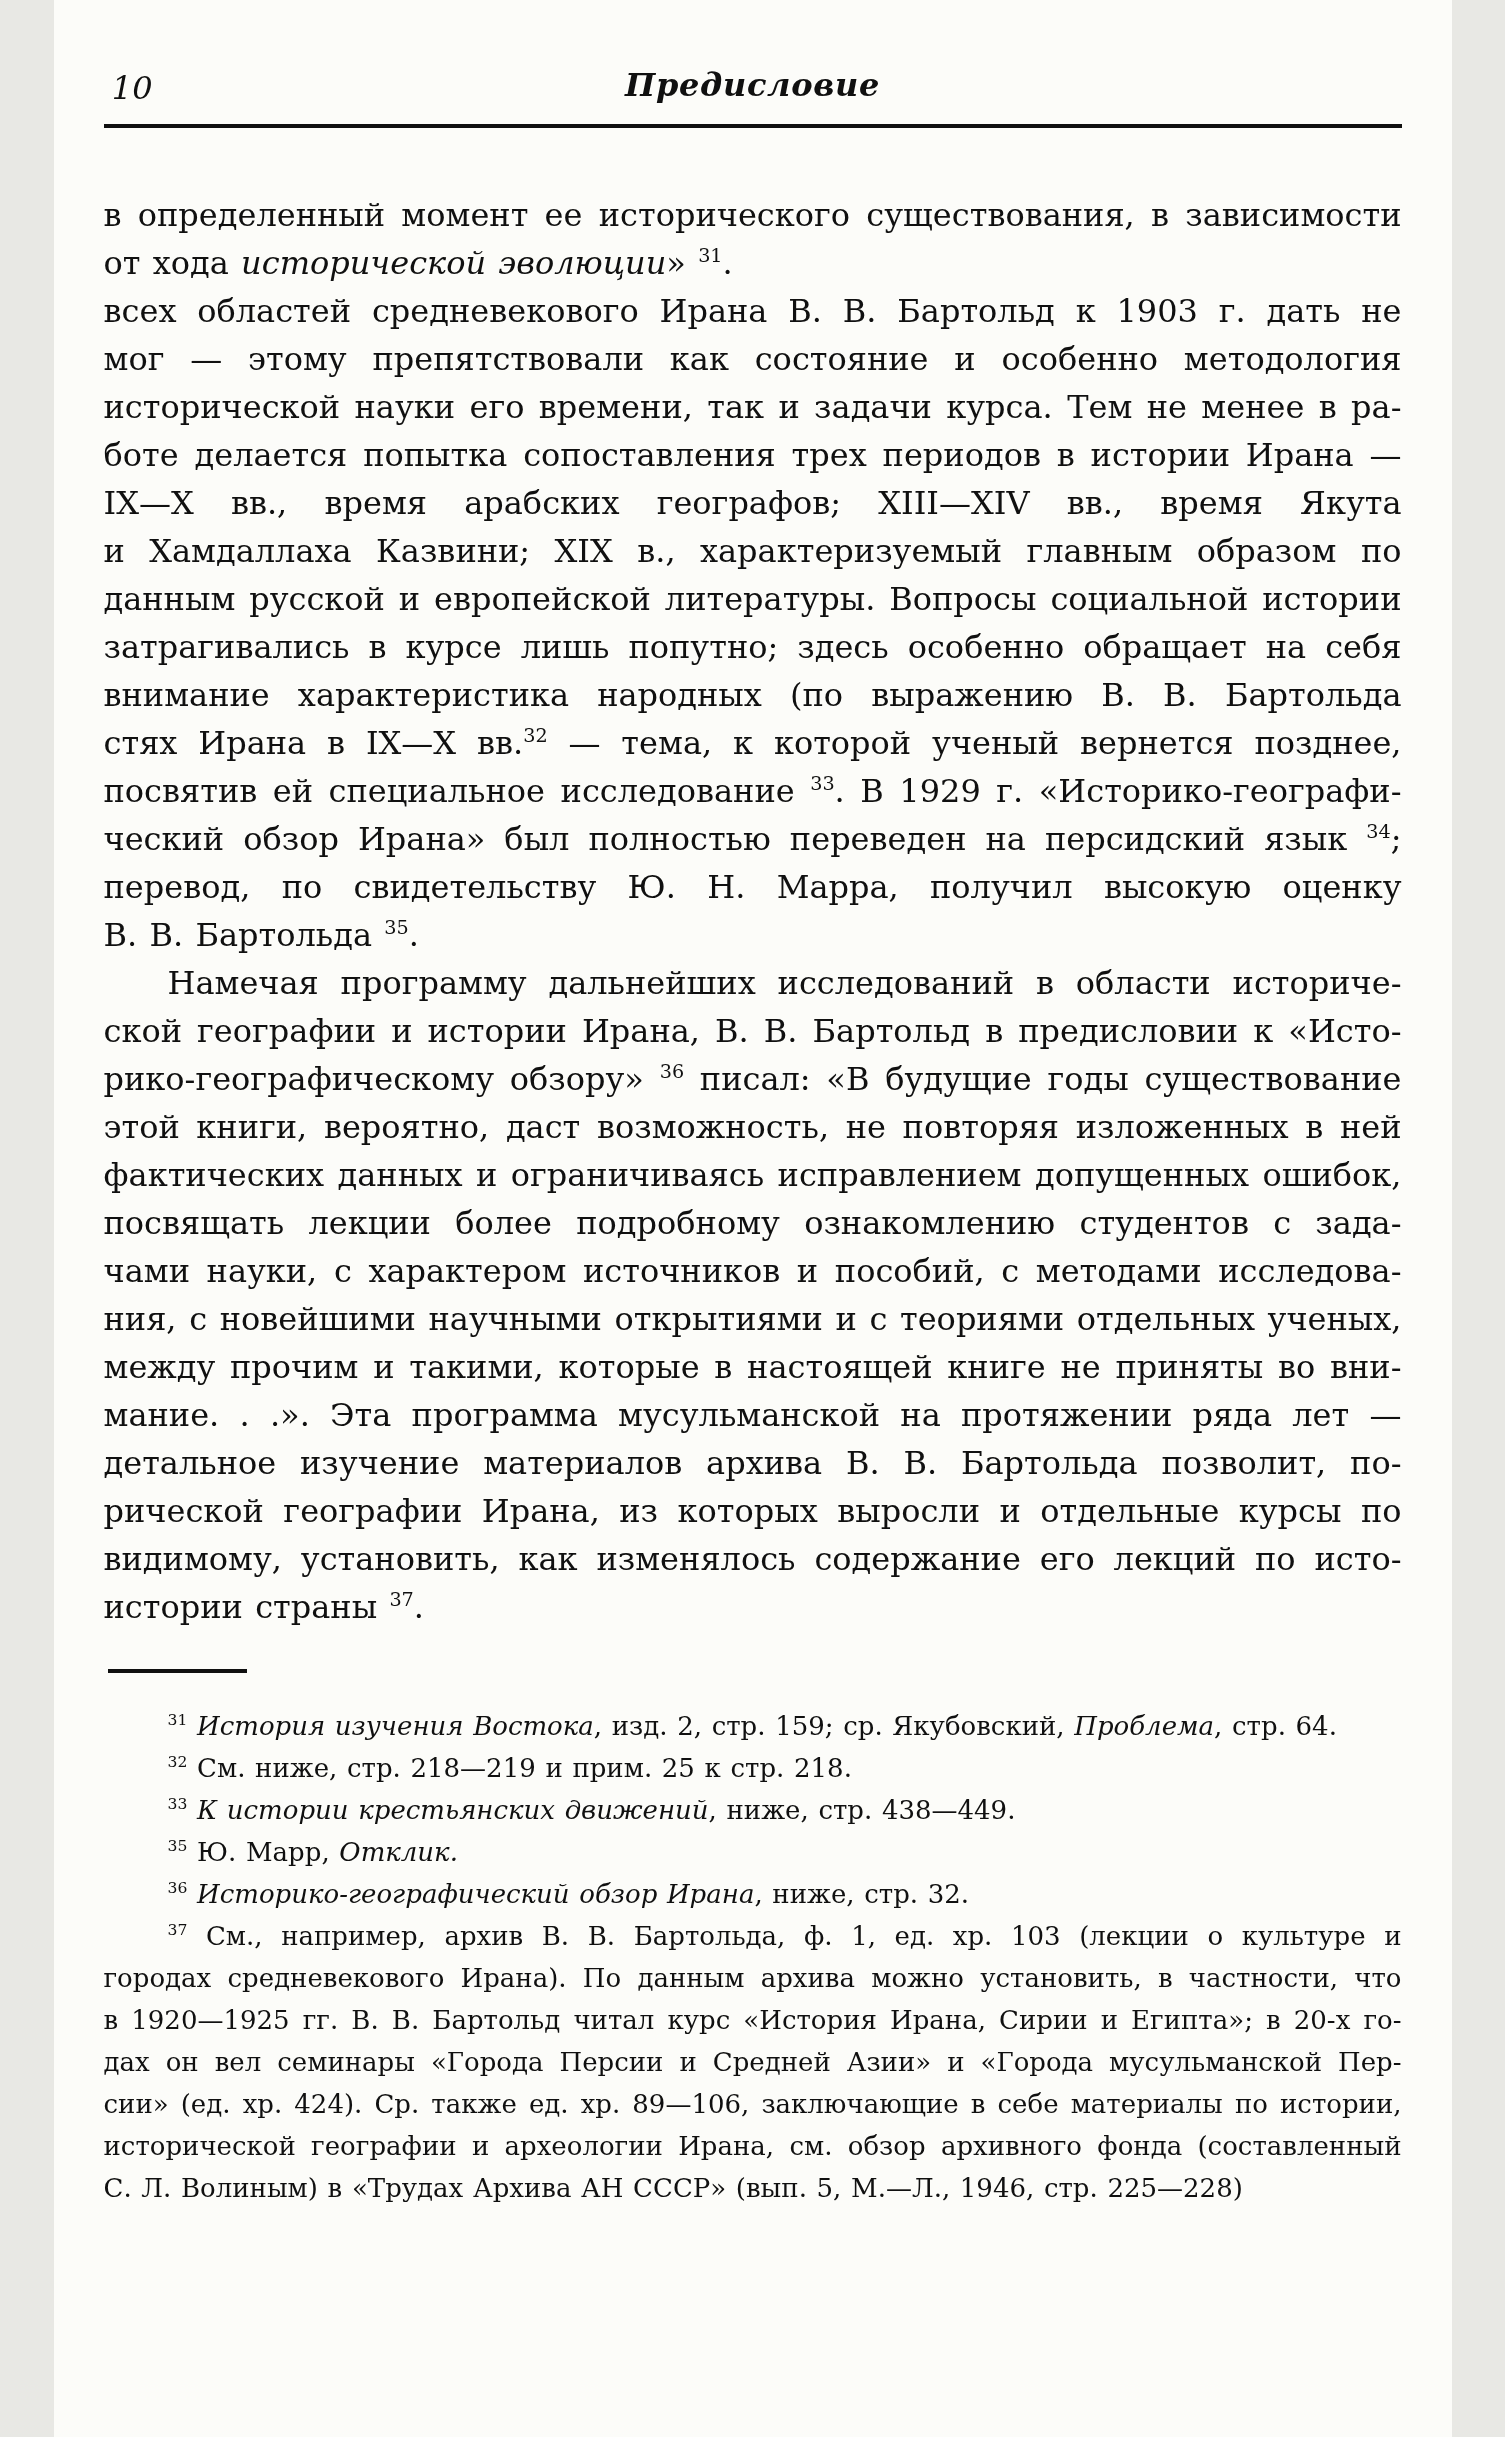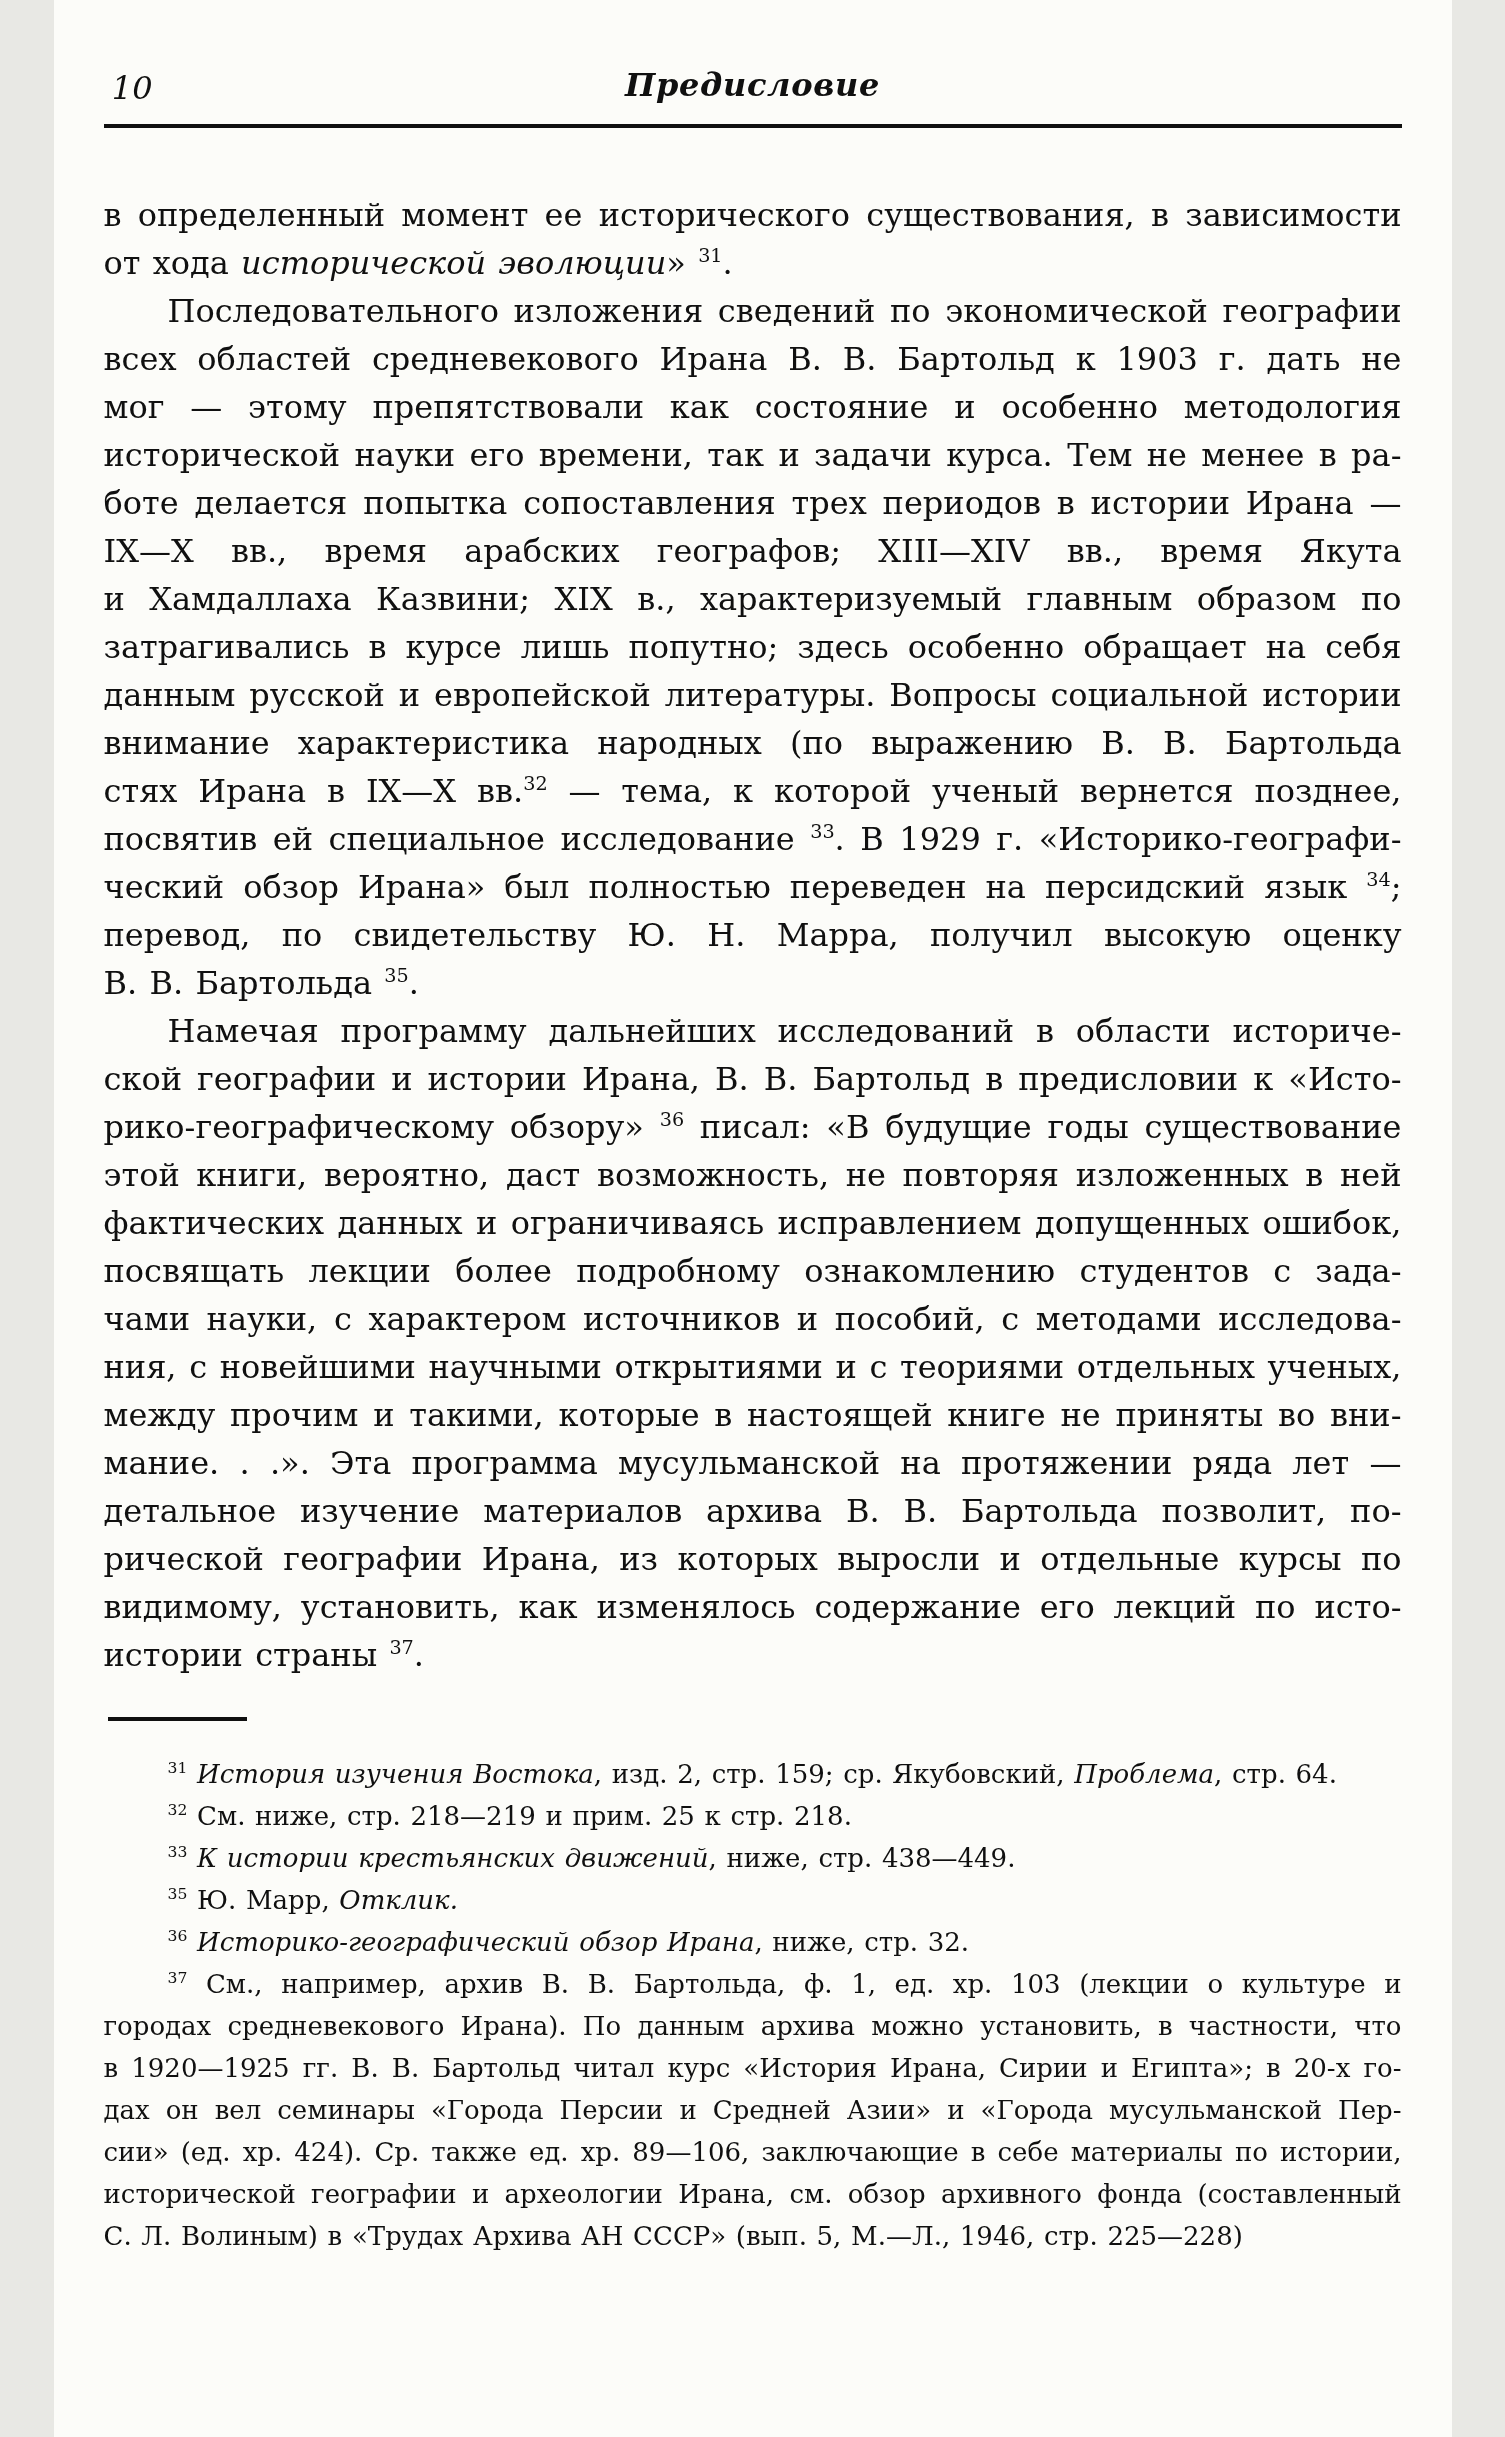--- a/index.html
+++ b/index.html
@@ -83,29 +83,28 @@
     <div class="running-head">Предисловие</div>
   </div>
   <div class="header-rule"></div>
 
   <div class="main-text" id="main-text">
       <div class="paragraph">
         <div class="line"><span>в определенный момент ее исторического существования, в зависимости</span></div>
         <div class="line last"><span>от хода </span><span class="it">исторической эволюции</span><span>» </span><sup class="sup">31</sup><span>.</span></div>
       </div>
       <div class="paragraph">
-        <div class="line indent"><span>Последовательного изложения сведений по экономической географии</span></div>
         <div class="line"><span>всех областей средневекового Ирана В. В. Бартольд к 1903 г. дать не</span></div>
         <div class="line"><span>мог — этому препятствовали как состояние и особенно методология</span></div>
         <div class="line"><span>исторической науки его времени, так и задачи курса. Тем не менее в ра-</span></div>
         <div class="line"><span>боте делается попытка сопоставления трех периодов в истории Ирана —</span></div>
         <div class="line"><span>IX—X вв., время арабских географов; XIII—XIV вв., время Якута</span></div>
         <div class="line"><span>и Хамдаллаха Казвини; XIX в., характеризуемый главным образом по</span></div>
+        <div class="line"><span>данным русской и европейской литературы. Вопросы социальной истории</span></div>
         <div class="line"><span>затрагивались в курсе лишь попутно; здесь особенно обращает на себя</span></div>
-        <div class="line"><span>данным русской и европейской литературы. Вопросы социальной истории</span></div>
         <div class="line"><span>внимание характеристика народных (по выражению В. В. Бартольда</span></div>
         <div class="line"><span>стях Ирана в IX—X вв.</span><sup class="sup">32</sup><span> — тема, к которой ученый вернется позднее,</span></div>
         <div class="line"><span>посвятив ей специальное исследование </span><sup class="sup">33</sup><span>. В 1929 г. «Историко-географи-</span></div>
         <div class="line"><span>ческий обзор Ирана» был полностью переведен на персидский язык </span><sup class="sup">34</sup><span>;</span></div>
         <div class="line"><span>перевод, по свидетельству Ю. Н. Марра, получил высокую оценку</span></div>
         <div class="line last"><span>В. В. Бартольда </span><sup class="sup">35</sup><span>.</span></div>
       </div>
       <div class="paragraph">
         <div class="line indent"><span>Намечая программу дальнейших исследований в области историче-</span></div>
         <div class="line"><span>ской географии и истории Ирана, В. В. Бартольд в предисловии к «Исто-</span></div>

